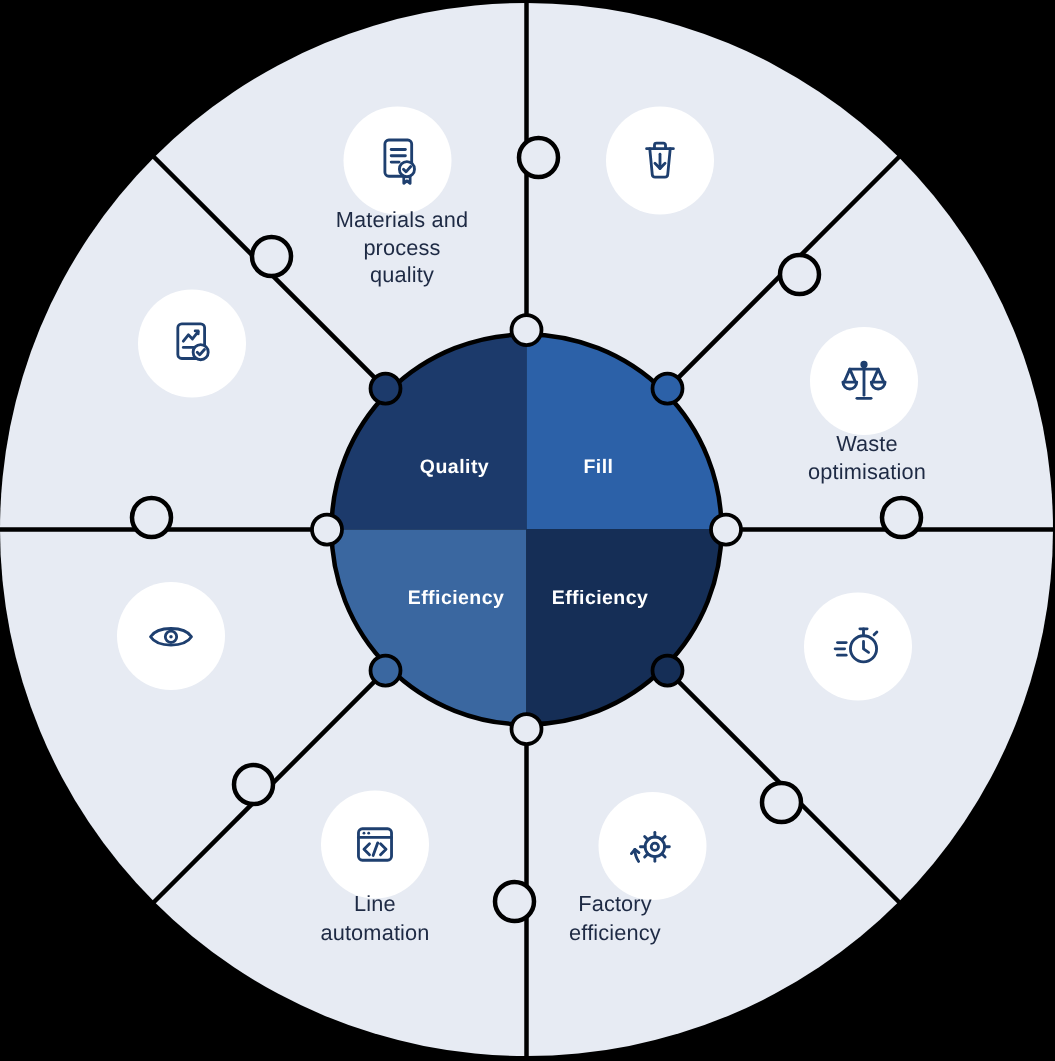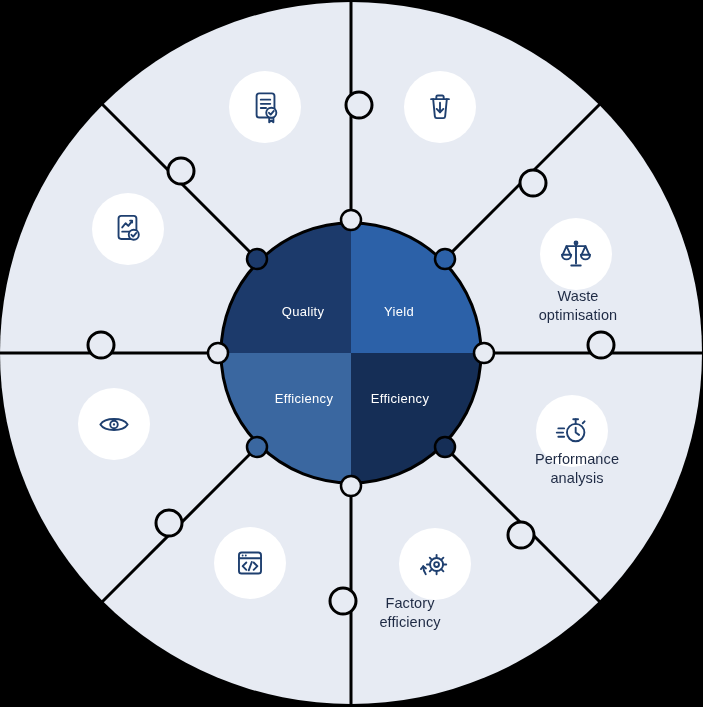--- a/index.html
+++ b/index.html
@@ -12,21 +12,21 @@
     position:absolute;width:72px;height:72px;border-radius:50%;background:#fff;
     display:flex;align-items:center;justify-content:center;
     transform:translate(-50%,-50%);
   }
   .seg-label{
     position:absolute;transform:translate(-50%,-50%);text-align:center;
     color:#1e2a44;font-size:14.5px;line-height:1.28;font-weight:500;letter-spacing:.1px;
   }
   .center-label{
     position:absolute;transform:translate(-50%,-50%);color:#fff;font-size:13px;
-    font-weight:400;letter-spacing:.3px;white-space:nowrap;
+    font-weight:700;letter-spacing:.3px;white-space:nowrap;
   }
   .ic{stroke:#1e3f6f;stroke-width:1.8;fill:none;stroke-linecap:round;stroke-linejoin:round;}
   .ic .fillDot{fill:#1e3f6f;stroke:none;}
 </style>
 </head>
 <body>
 
 <div class="stage">
 
   <svg class="bg" width="703" height="707" viewBox="0 0 703 707">
@@ -68,35 +68,36 @@
 
     <g fill="#e7ebf3" stroke="#000" stroke-width="2.5">
       <circle cx="351" cy="220" r="10"></circle>
       <circle cx="484" cy="353" r="10"></circle>
       <circle cx="351" cy="486" r="10"></circle>
       <circle cx="218" cy="353" r="10"></circle>
     </g>
   </svg>
 
   <div class="center-label" style="left:303px;top:311px">Quality</div>
-  <div class="center-label" style="left:399px;top:311px">Yield</div>
+  <div class="center-label" style="left:399px;top:311px">Fill</div>
   <div class="center-label" style="left:304px;top:398px">Efficiency</div>
   <div class="center-label" style="left:400px;top:398px">Efficiency</div>
 
   <div class="icon-circle" style="left:265px;top:107px">
     <svg class="ic" width="42" height="42" viewBox="0 0 40 40">
       <rect x="12" y="7" width="17" height="23" rx="2.5"></rect>
       <line x1="16" y1="13" x2="25" y2="13"></line>
       <line x1="16" y1="17" x2="25" y2="17"></line>
       <line x1="16" y1="21" x2="21" y2="21"></line>
       <path d="M24 29.5 v5 l2-1.6 2 1.6 v-5"></path>
       <circle cx="26" cy="25.5" r="4.8" fill="#fff"></circle>
       <path d="M23.8 25.5 l1.6 1.7 3-3.4"></path>
     </svg>
   </div>
+  <div class="seg-label" style="left:268px;top:166px;width:90px">Materials and process quality</div>
 
   <div class="icon-circle" style="left:440px;top:107px">
     <svg class="ic" width="42" height="42" viewBox="0 0 40 40">
       <path d="M11.5 12.5 h17"></path>
       <path d="M16.5 12.5 v-2.2 a1.3 1.3 0 0 1 1.3-1.3 h4.4 a1.3 1.3 0 0 1 1.3 1.3 v2.2"></path>
       <path d="M13.5 12.5 l1.6 16.5 a1.8 1.8 0 0 0 1.8 1.6 h6.2 a1.8 1.8 0 0 0 1.8-1.6 l1.6-16.5"></path>
       <line x1="20" y1="16" x2="20" y2="25"></line>
       <path d="M16.8 21.8 L20 25 l3.2-3.2"></path>
     </svg>
   </div>
@@ -120,21 +121,20 @@
       <circle cx="23.5" cy="21.5" r="8.3"></circle>
       <path d="M23.5 16.8 v4.7 l3.2 2.2"></path>
       <line x1="21.2" y1="8.8" x2="25.8" y2="8.8"></line>
       <line x1="23.5" y1="8.8" x2="23.5" y2="13.2"></line>
       <line x1="30.2" y1="12.6" x2="32" y2="10.8"></line>
       <line x1="7" y1="17.5" x2="12.5" y2="17.5"></line>
       <line x1="5.5" y1="21.5" x2="11.5" y2="21.5"></line>
       <line x1="7" y1="25.5" x2="12.5" y2="25.5"></line>
     </svg>
   </div>
-  <div class="seg-label" style="left:577px;top:469px;width:110px">Performance analysis</div>
 
   <div class="icon-circle" style="left:435px;top:564px">
     <svg class="ic" width="42" height="42" viewBox="0 0 40 40">
       <circle cx="21.5" cy="20.5" r="6.2"></circle>
       <circle cx="21.5" cy="20.5" r="2.3"></circle>
       <line x1="27.7" y1="20.5" x2="30.7" y2="20.5"></line>
       <line x1="25.9" y1="16.1" x2="28" y2="14"></line>
       <line x1="21.5" y1="14.3" x2="21.5" y2="11.3"></line>
       <line x1="17.1" y1="16.1" x2="15" y2="14"></line>
       <line x1="15.3" y1="20.5" x2="12.3" y2="20.5"></line>
@@ -151,20 +151,21 @@
     <svg class="ic" width="42" height="42" viewBox="0 0 40 40">
       <rect x="9.5" y="10" width="21" height="20" rx="2.5"></rect>
       <line x1="9.5" y1="15.5" x2="30.5" y2="15.5"></line>
       <circle class="fillDot" cx="13" cy="12.8" r="0.9"></circle>
       <circle class="fillDot" cx="16" cy="12.8" r="0.9"></circle>
       <path d="M16.5 19.5 L13 23 l3.5 3.5"></path>
       <path d="M23.5 19.5 L27 23 l-3.5 3.5"></path>
       <line x1="21.7" y1="19" x2="18.8" y2="27"></line>
     </svg>
   </div>
+  <div class="seg-label" style="left:250px;top:613px;width:96px">Line automation</div>
 
   <div class="icon-circle" style="left:114px;top:424px">
     <svg class="ic" width="42" height="42" viewBox="0 0 40 40">
       <path d="M7 20.5 C11.5 13.5, 28.5 13.5, 33 20.5 C28.5 27.5, 11.5 27.5, 7 20.5 Z"></path>
       <circle cx="20" cy="20.5" r="3.6"></circle>
       <circle class="fillDot" cx="20" cy="20.5" r="1.1"></circle>
     </svg>
   </div>
 
   <div class="icon-circle" style="left:128px;top:229px">

